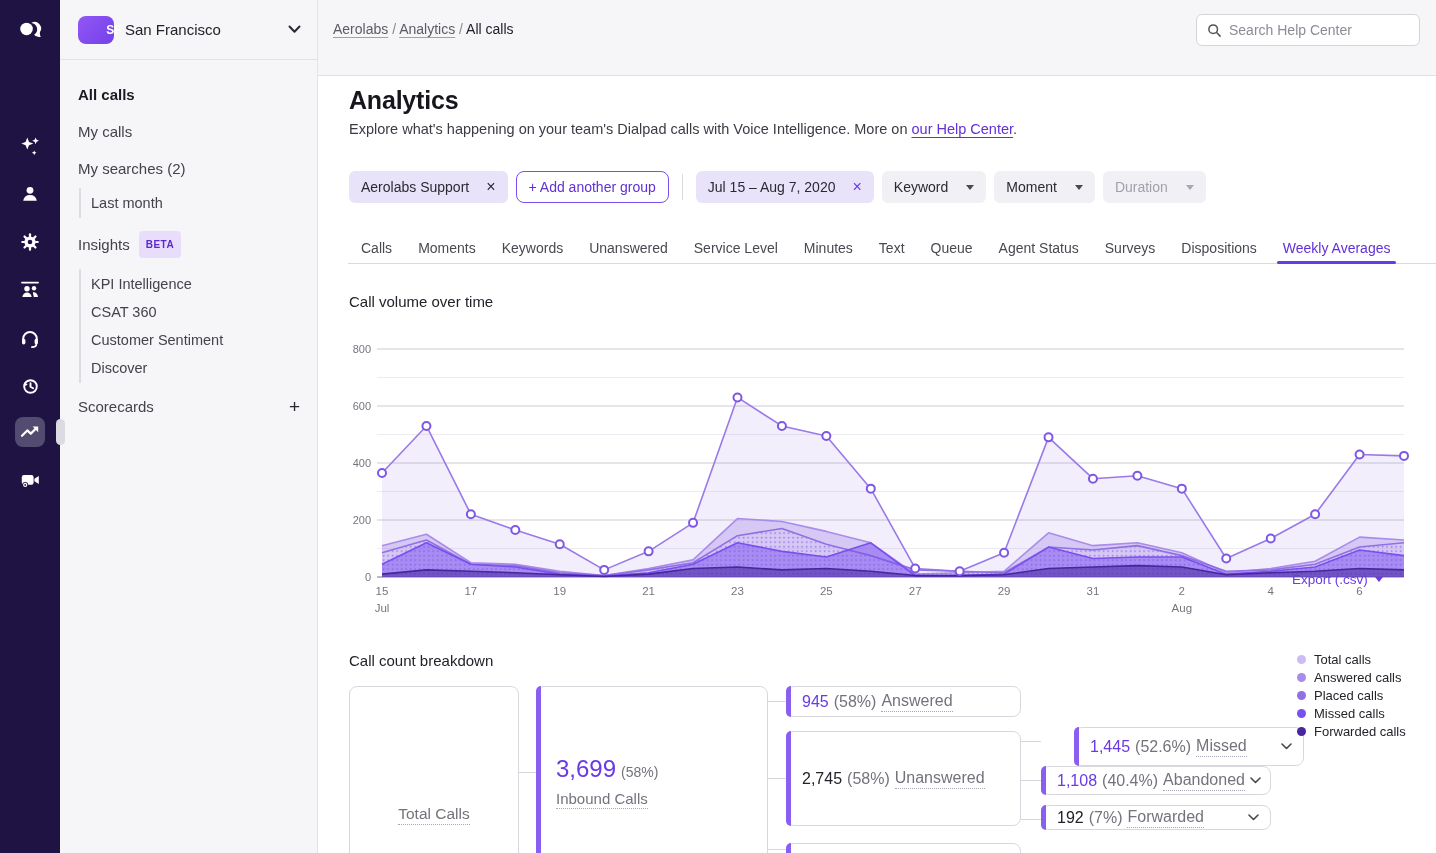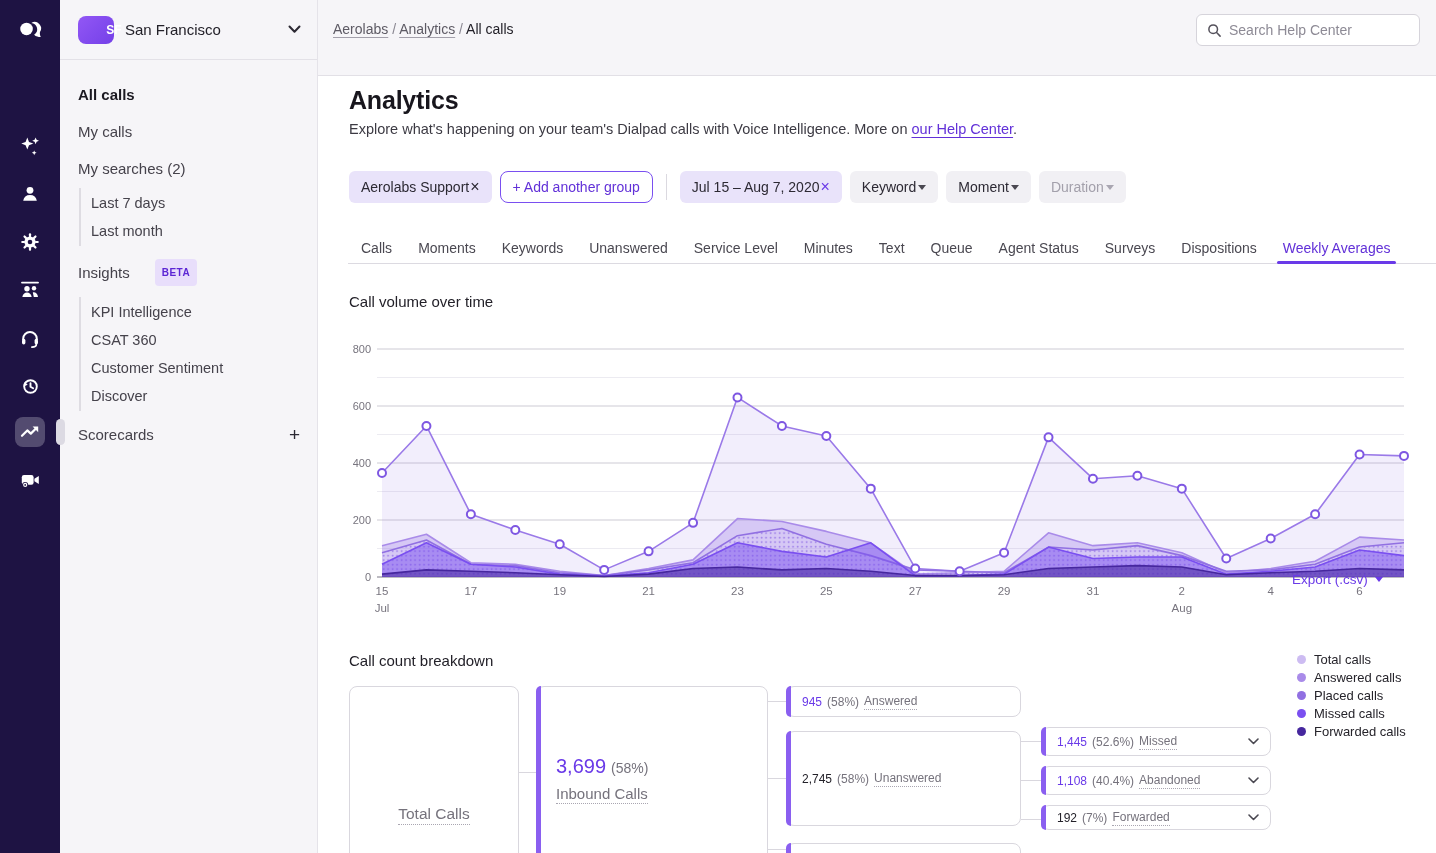--- a/index.html
+++ b/index.html
@@ -17,41 +17,41 @@
   
   .sidebar { position:absolute; left:60px; top:0; width:258px; height:853px; background:#f6f5f8; border-right:1px solid #e5e3e9; z-index:4; }
   .sb-header { height:60px; border-bottom:1px solid #e3e1e7; display:flex; align-items:center; padding:0 16px 0 18px; }
   .sb-badge { width:28px; height:28px; border-radius:8px; background:linear-gradient(135deg,#9257f5,#7440e8); color:#fff; font-size:12px; font-weight:700; display:flex; align-items:center; justify-content:center;padding-left:36px; }
   .sb-team { margin-left:11px; font-size:15px; color:#232129; flex:1; }
   .sb-nav { padding-top:16px; }
   .sn { padding:10px 18px; font-size:15px; color:#45424b; display:flex; align-items:center; cursor:default; }
   .sn.active { font-weight:700; color:#1b1921; }
   .sgroup { margin:1px 0 3px 19px; border-left:2px solid #dedce2; padding:1px 0; }
   .sg-item { padding:6px 10px; font-size:14.5px; color:#45424b; }
-  .beta { background:#e8defb; color:#5c26d4; font-size:10px; font-weight:700; padding:8px 7px; border-radius:4px; margin-left:25px; letter-spacing:.5px; }
+  .beta { background:#e8defb; color:#5c26d4; font-size:10px; font-weight:700; padding:8px 7px; border-radius:4px; margin-left:9px; letter-spacing:.5px; }
   .sn-score { display:flex; justify-content:space-between; align-items:center; padding:10px 17px 10px 18px; margin-top:5px; font-size:15px; color:#45424b; }
   .plus { font-size:19px; line-height:16px; color:#2c2933; }
 
   
   .topbar { position:absolute; left:318px; top:0; right:0; height:76px; background:#f6f5f8; border-bottom:1px solid #e2e0e6; z-index:3; }
   .crumbs { position:absolute; left:15px; top:21px; font-size:14px; color:#8a8791; }
   .crumbs a { color:#5d5a64; text-decoration:underline; text-underline-offset:3px; text-decoration-color:#a3a0ab; cursor:pointer; }
   .crumbs .cur { color:#232129; }
   .search { position:absolute; right:16px; top:14px; width:224px; height:32px; background:#fff; border:1px solid #d6d4db; border-radius:6px; display:flex; align-items:center; padding:0 10px; gap:7px; }
   .search input { border:none; outline:none; background:transparent; font-size:14px; width:170px; color:#232129; font-family:inherit; }
   .search input::placeholder { color:#8d8a95; }
 
   
   .main { position:absolute; left:318px; top:60px; right:0; bottom:0; background:#fff; overflow:hidden; z-index:2; }
   .page-title { position:absolute; left:31px; top:26px; font-size:25px; font-weight:700; color:#18161d; letter-spacing:-.2px; }
   .page-desc { position:absolute; left:31px; top:61px; font-size:14.5px; color:#3c3a43; }
   .page-desc a { color:#6231d8; text-decoration:underline; text-underline-offset:3px; cursor:pointer; }
 
   .filters { position:absolute; left:31px; top:111px; display:flex; align-items:center; gap:8px; }
-  .chip { height:32px; border-radius:6px; padding:0 12px; font-size:14px; display:inline-flex; align-items:center; gap:1px; white-space:nowrap; cursor:pointer; }
+  .chip { height:32px; border-radius:6px; padding:0 12px; font-size:14px; display:inline-flex; align-items:center; gap:17px; white-space:nowrap; cursor:pointer; }
   .chip.purple { background:#e9e3fa; color:#2c2933; }
   .chip .x { font-size:16px; color:#2c2933; line-height:1; }
   .chip.date .x { color:#6a3ae8; }
   .chip.outline { background:#fff; border:1.5px solid #7a4ff0; color:#6231d8; border-radius:8px; font-weight:500; }
   .chip.gray { background:#f1f0f4; color:#2c2933; }
   .chip.gray.disabled { color:#a3a0ab; }
   .caret { width:0; height:0; border-left:4px solid transparent; border-right:4px solid transparent; border-top:5px solid #4a4851; margin-left:1px; }
   .disabled .caret { border-top-color:#a9a6b1; }
   .vdiv { width:1px; height:26px; background:#dbd9e0; margin:0 5px; }
 
@@ -66,38 +66,38 @@
 
   #volume-chart { position:absolute; left:28px; top:278px; }
   .ytick { font-size:11px; fill:#77747e; }
   .xtick { font-size:11.5px; fill:#77747e; }
   .export-link { position:absolute; left:974px; top:512px; color:#6a3ae8; font-size:13.5px; display:flex; align-items:center; gap:6px; cursor:pointer; z-index:3; }
   .export-link .caret { border-top-color:#6a3ae8; }
 
   
   .bk-box { position:absolute; background:#fff; border:1px solid #d9d7de; border-radius:8px; }
   .bk-accent { position:absolute; left:-1px; top:-1px; bottom:-1px; width:5px; background:#8a5ff0; border-radius:6px 0 0 6px; }
-  .bk-row { display:flex; align-items:center; gap:5px; font-size:12px; color:#75727c; padding-left:15px; }
+  .bk-row { display:flex; align-items:center; gap:5px; font-size:16px; color:#75727c; padding-left:15px; }
   .bk-val-purple { color:#6a3ae8; }
   .bk-val-dark { color:#232129; }
   .dotted { border-bottom:1.5px dotted #a9a6b1; padding-bottom:1px; }
   .bk-chev { margin-left:auto; margin-right:11px; display:flex; }
   #bx-total   { left:31px;  top:626px; width:170px; height:220px; }
   #bx-inbound { left:218px; top:626px; width:232px; height:220px; }
   #bx-answered   { left:468px; top:626px; width:235px; height:31px; display:flex; align-items:center; }
   #bx-unanswered { left:468px; top:671px; width:235px; height:95px; display:flex; align-items:center; }
   #bx-callbacks  { left:468px; top:783px; width:235px; height:45px; }
-  #bx-missed    { left:723px; top:667px; width:230px; height:29px; display:flex; align-items:center; }
+  #bx-missed    { left:756px; top:667px; width:230px; height:39px; display:flex; align-items:center; }
   #bx-abandoned { left:723px; top:706px; width:230px; height:29px; display:flex; align-items:center; }
   #bx-forwarded { left:723px; top:745px; width:230px; height:25px; display:flex; align-items:center; }
   .total-inner { position:absolute; left:0; right:0; top:112px; text-align:center; }
   .total-num { font-size:30px; color:#7a4ff0; }
   .total-lab { font-size:15.5px; color:#75727c; margin-top:6px; display:inline-block; }
   .inb-inner { position:absolute; left:19px; top:68px; }
-  .inb-num { font-size:20px; color:#6a3ae8; }
+  .inb-num { font-size:24px; color:#6a3ae8; }
   .inb-pct { font-size:14px; color:#75727c; margin-left:5px; }
   .inb-lab { font-size:15px; color:#75727c; margin-top:7px; display:inline-block; }
   #bx-callbacks .bk-row { margin-top:7px; }
   .conn { position:absolute; height:1px; background:#d9d7de; }
 
   .legend { position:absolute; left:979px; top:590px; }
   .legend-item { display:flex; align-items:center; gap:8px; height:18px; }
   .legend-dot { width:9px; height:9px; border-radius:50%; }
   .legend-lab { font-size:13px; color:#26242b; }
 </style>
@@ -194,21 +194,20 @@
     <div class="sn active">
         <span>All calls</span>
       </div>
     <div class="sn">
         <span>My calls</span>
       </div>
     <div class="sn">
         <span>My searches (2)</span>
       </div>
     <div class="sgroup">
-      <div class="sg-item">Last 7 days</div>
       <div class="sg-item">Last month</div>
     </div>
     <div class="sn">
       <span>Insights</span>
       <span class="beta">BETA</span>
     </div>
     <div class="sgroup">
       <div class="sg-item">KPI Intelligence</div>
       <div class="sg-item">CSAT 360</div>
       <div class="sg-item">Customer Sentiment</div>

